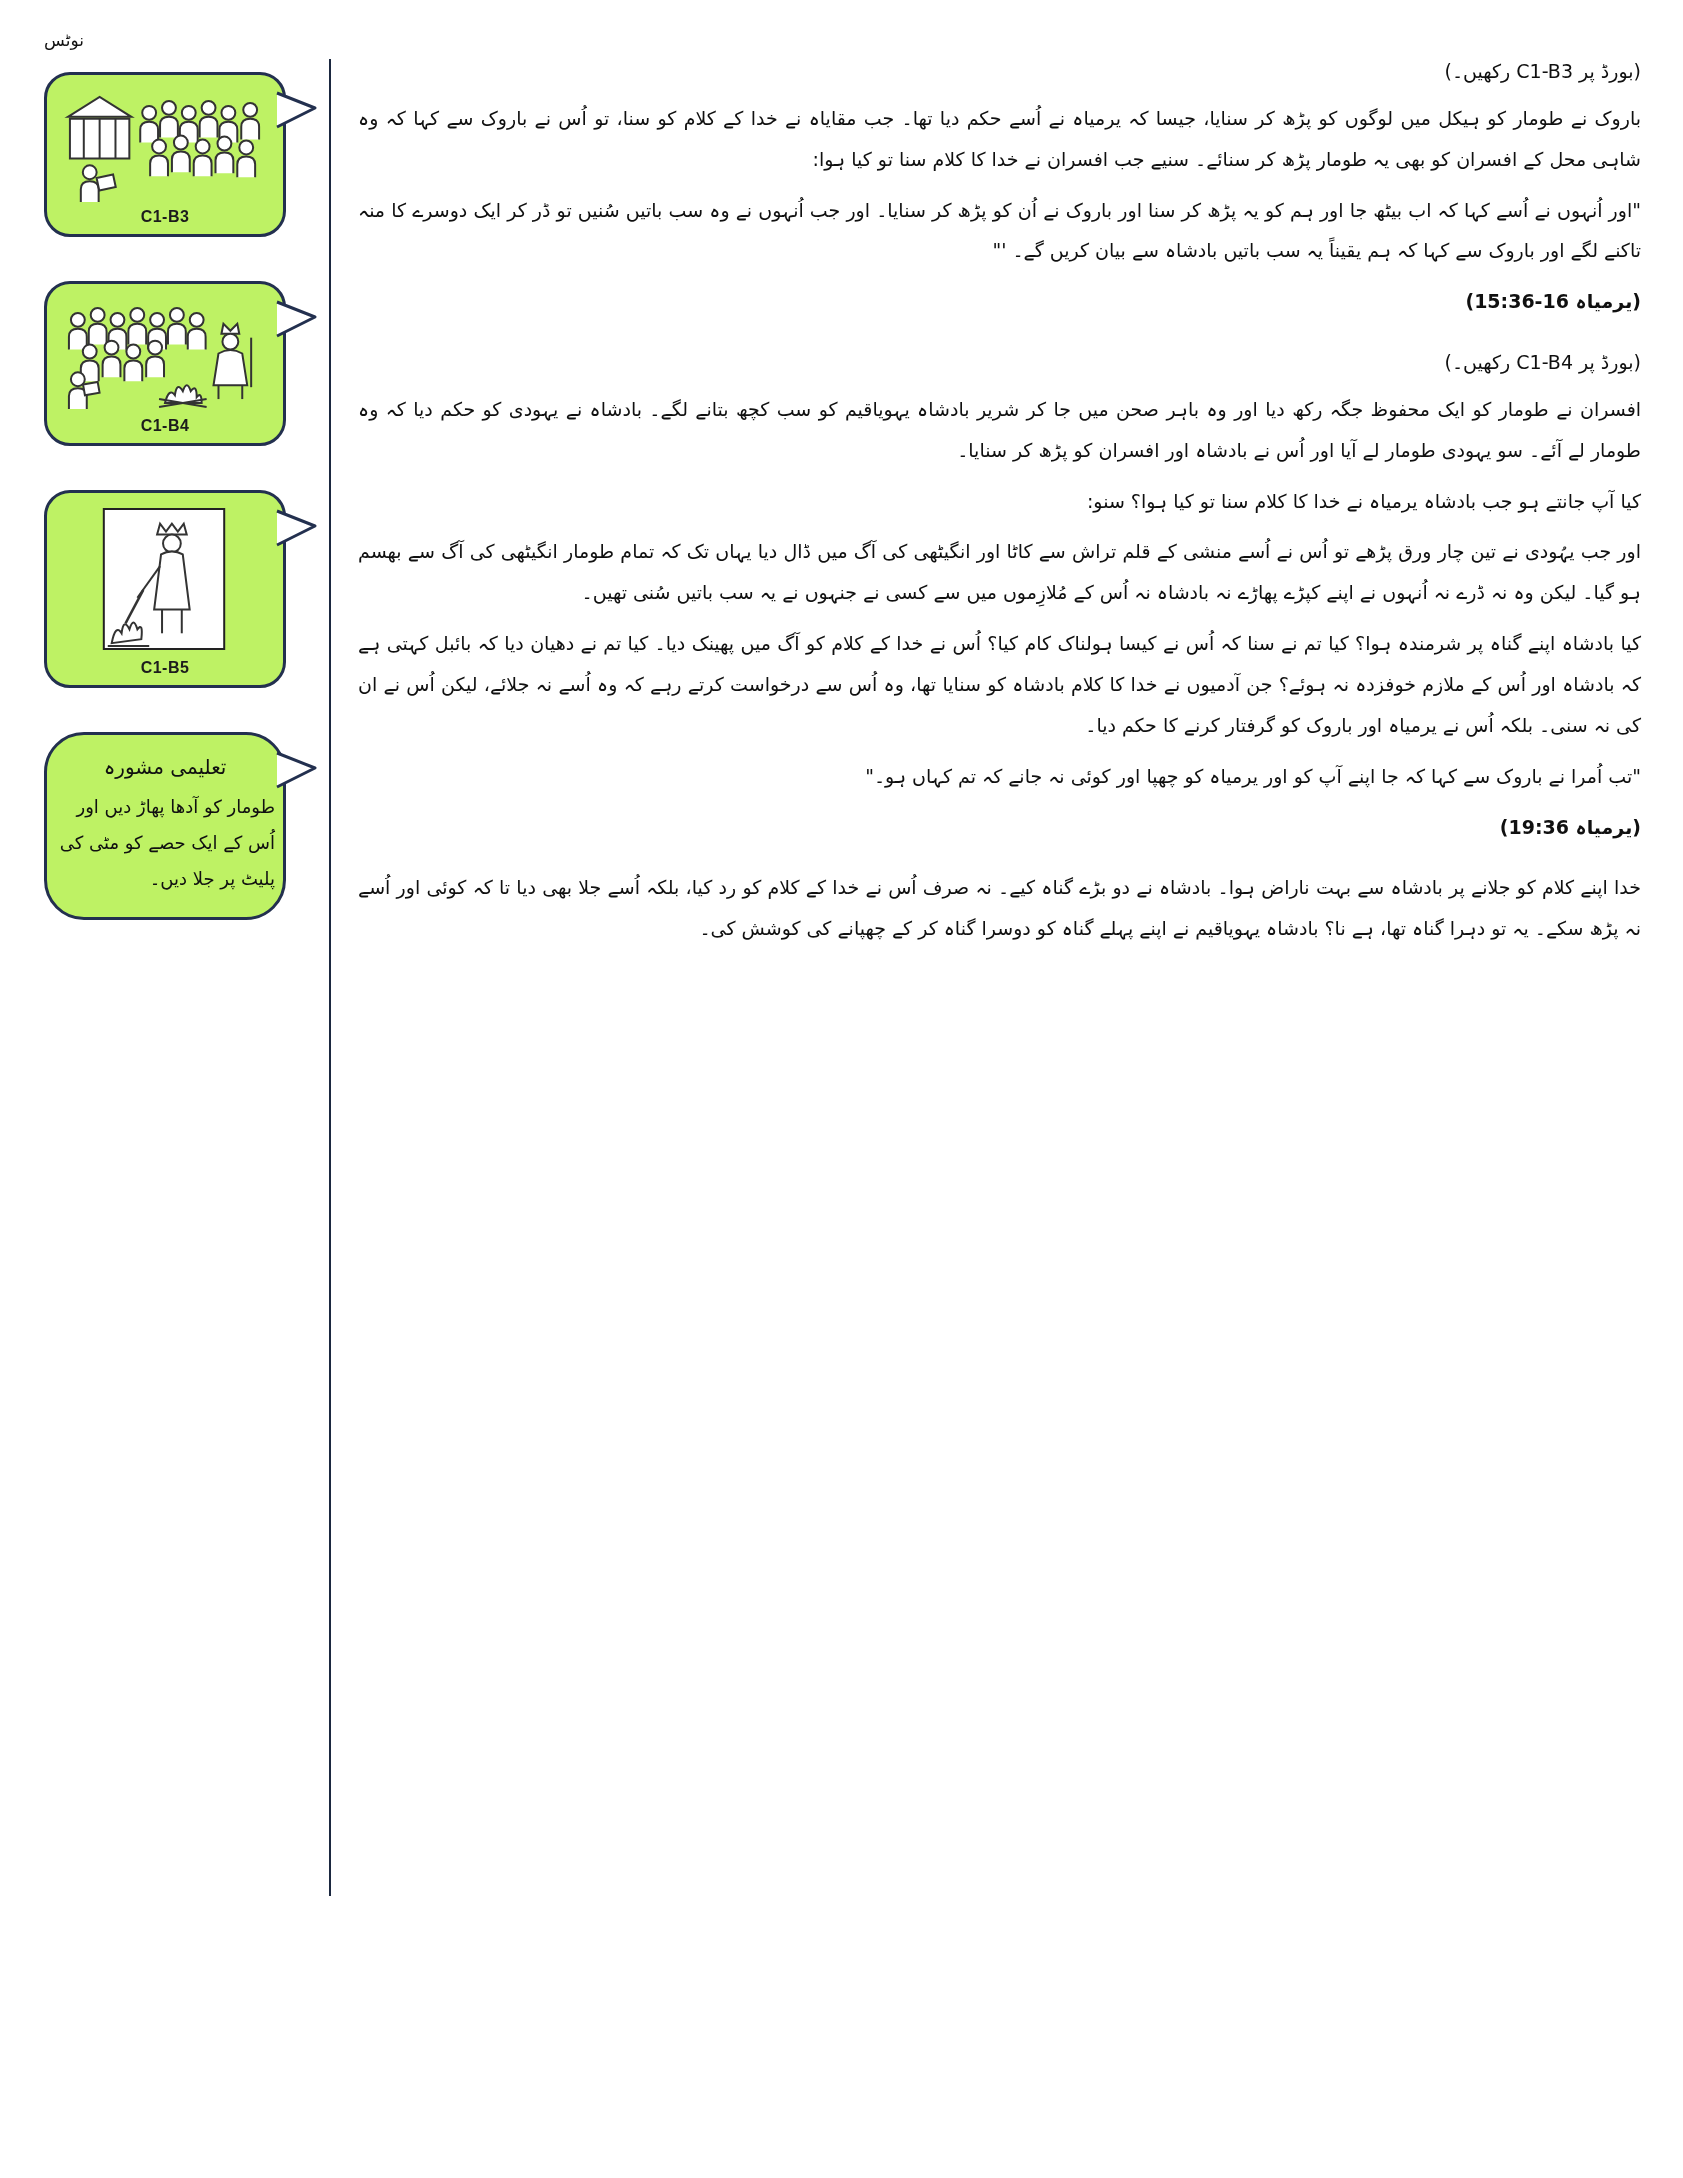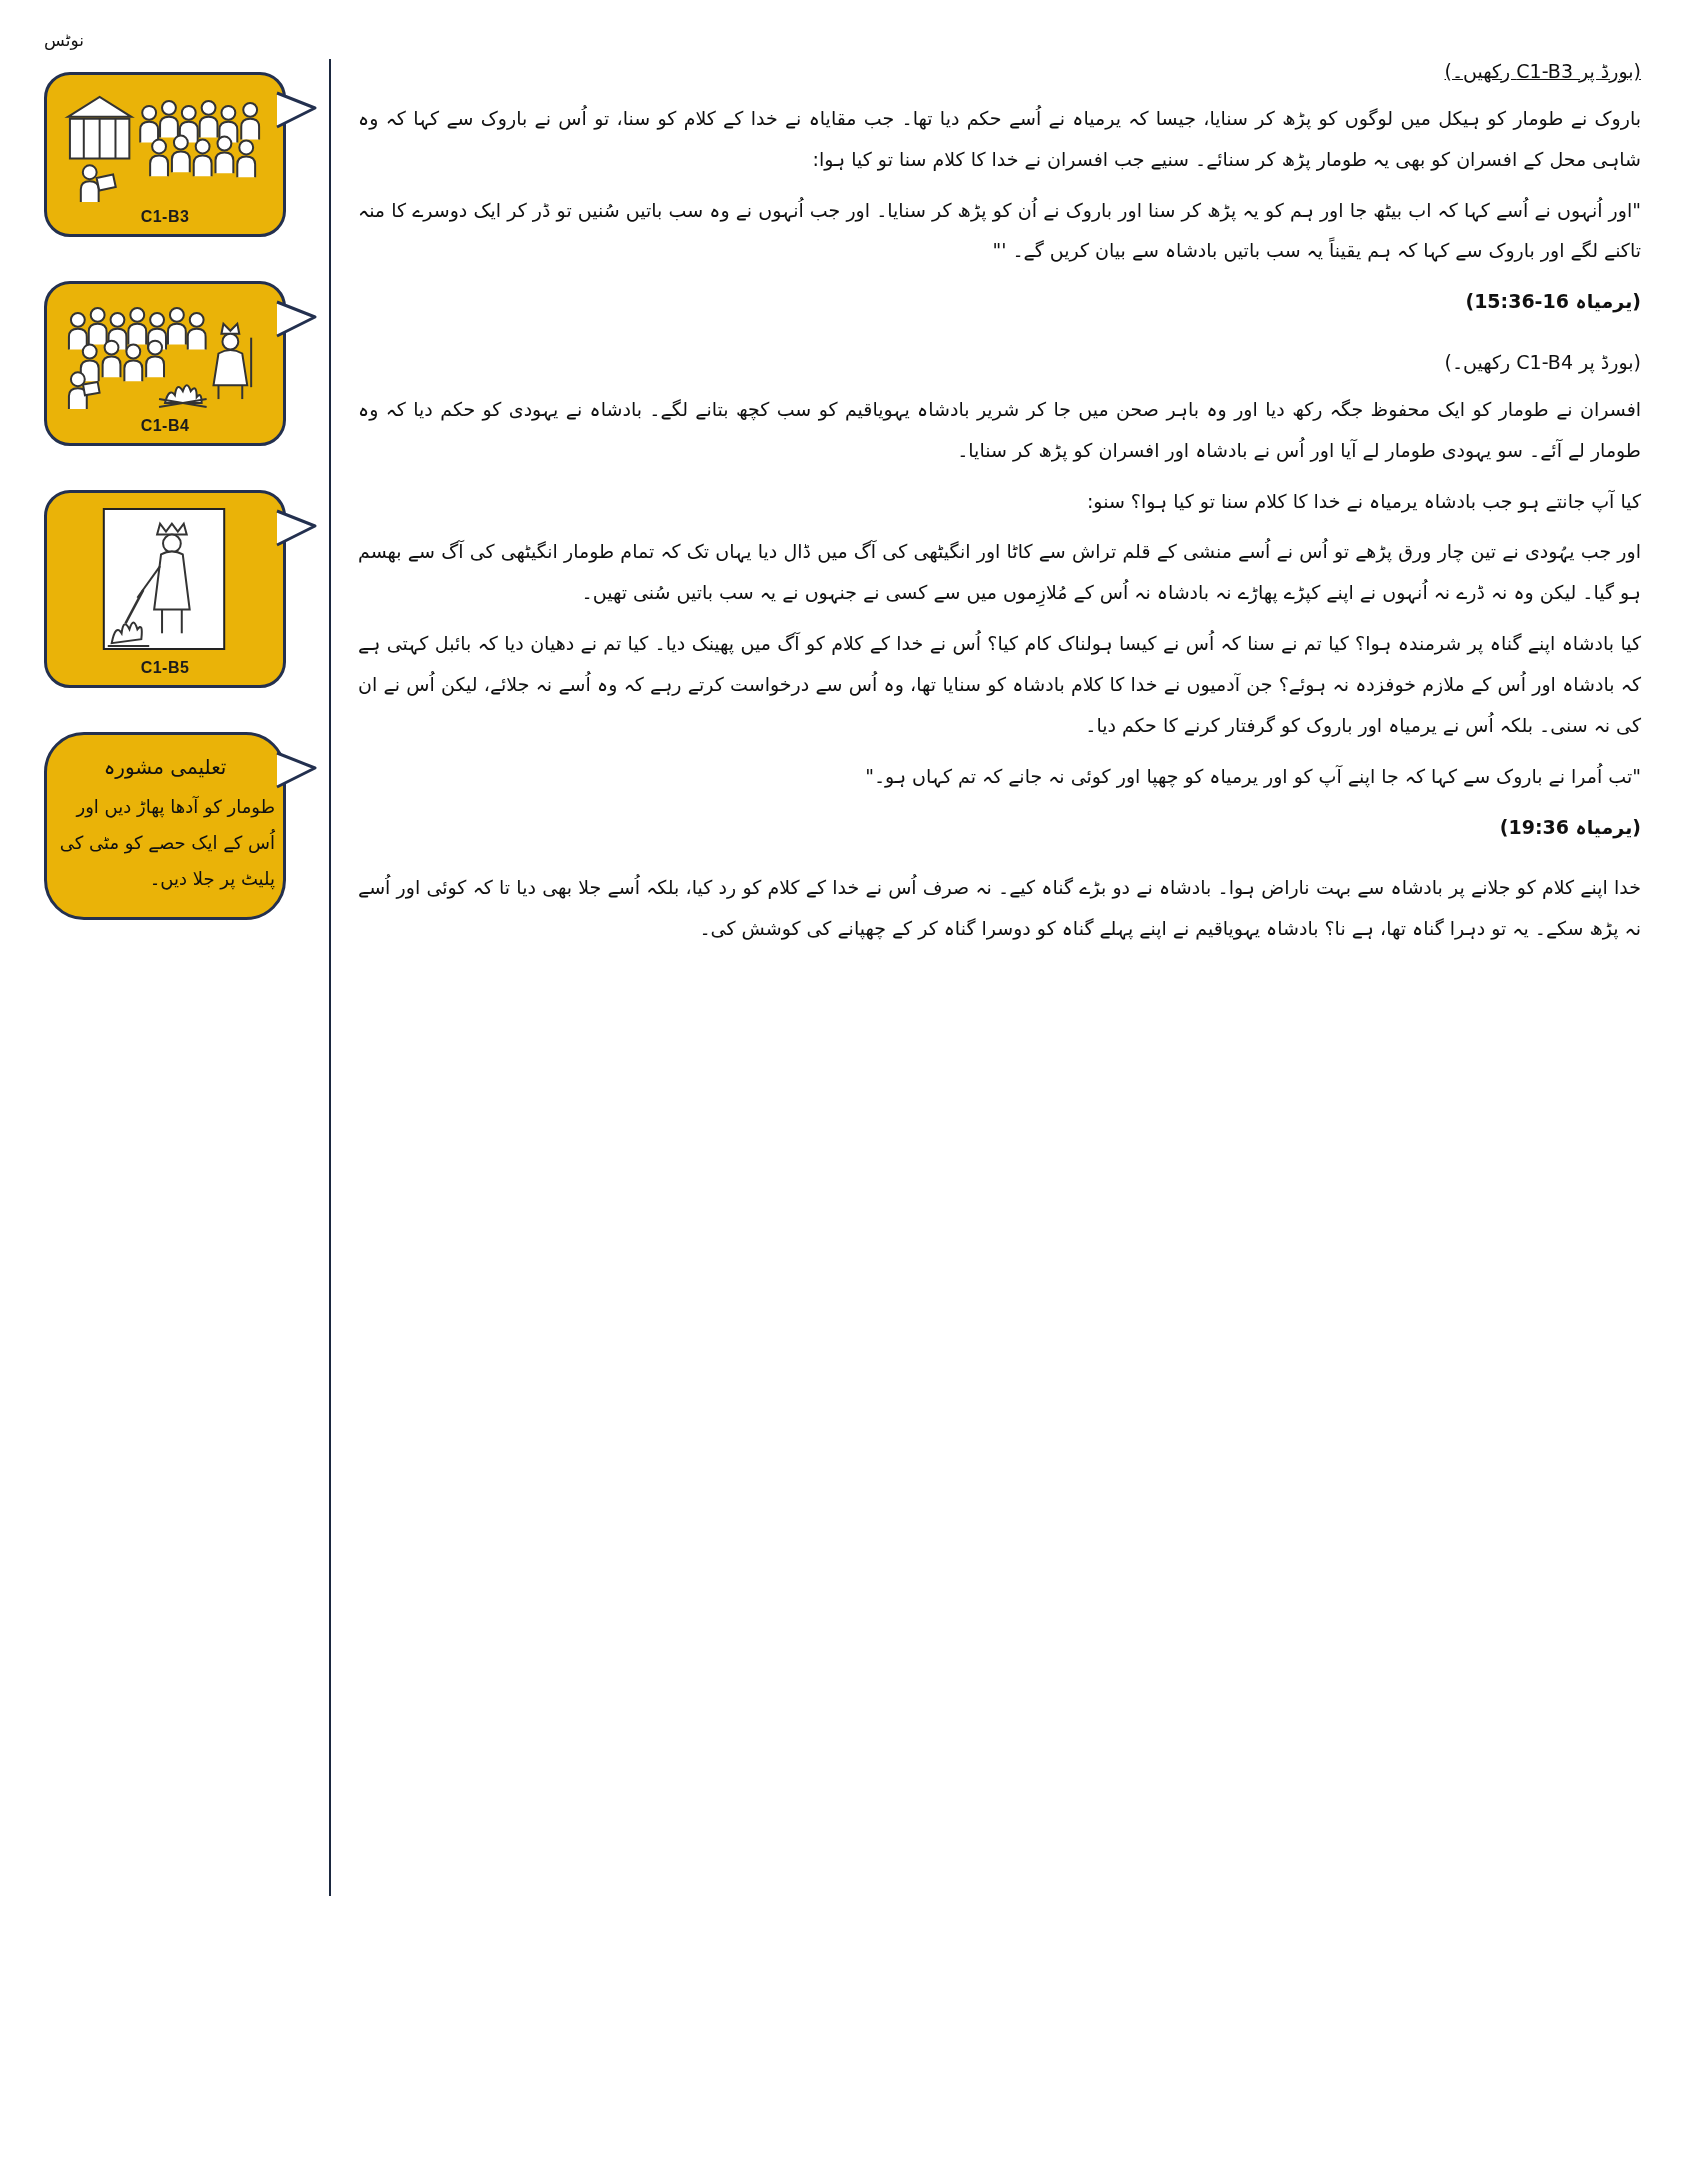--- a/index.html
+++ b/index.html
@@ -4,42 +4,42 @@
 <style>
   html,body{margin:0;padding:0;}
   body{
     width:1683px;height:2178px;position:relative;background:#ffffff;
     font-family:"DejaVu Sans",sans-serif;color:#101010;
   }
   
   .sidebar{position:absolute;left:44px;top:30px;width:242px;}
   .notes-title{text-align:left;font-size:17px;margin-bottom:22px;direction:rtl;}
   .bubble{
-    position:relative;background:#eab308;border:3px solid #23304f;border-radius:26px;
+    position:relative;background:#bef264;border:3px solid #23304f;border-radius:26px;
     padding:12px 10px 8px;margin-bottom:44px;min-height:119px;
   }
   .bubble .tail-svg{position:absolute;right:-36px;top:16px;width:44px;height:40px;}
   .bubble-art{display:block;margin:0 auto;}
   .bubble-caption{
     text-align:center;font-weight:bold;font-size:16px;letter-spacing:0.5px;
     direction:ltr;font-family:"Liberation Sans","DejaVu Sans",sans-serif;margin-top:4px;color:#1c1c1c;
   }
   .tip{padding:20px 8px;border-radius:40px;}
   .tip-title{text-align:center;font-size:20px;margin-bottom:10px;direction:rtl;}
   .tip-body{font-size:18px;line-height:2;direction:rtl;}
   
   .divider{position:absolute;left:329px;top:59px;width:2px;height:1837px;background:#1b2840;}
   
   .content{
     position:absolute;left:358px;top:51px;width:1283px;
     font-size:19px;line-height:2.15;
   }
   .content p{margin:0;}
   .h{text-align:right;margin:16px 0 6px !important;}
-  .h:first-child{margin-top:0 !important;text-decoration:underline;}
+  .h:first-child{margin-top:0 !important;}
   .para{text-align:justify;margin:4px 0 10px !important;}
   .quote{text-align:justify;margin:4px 0 10px !important;}
   .ref{text-align:right;margin:6px 0 20px !important;font-weight:bold;}
   
   .art line,.art path,.art rect,.art circle,.art polyline{vector-effect:non-scaling-stroke;}
 </style>
 </head>
 <body>
 
 <div class="page">

